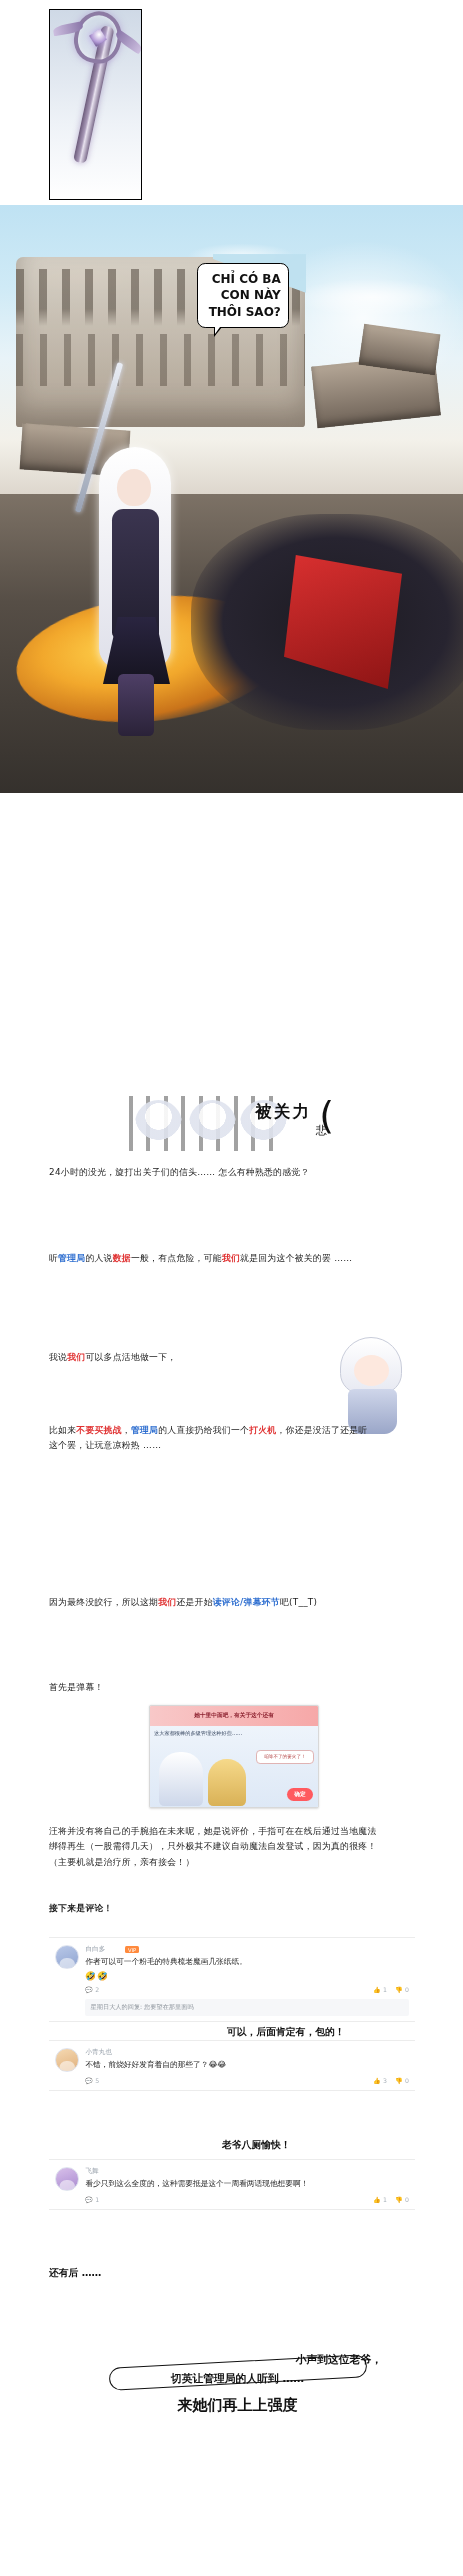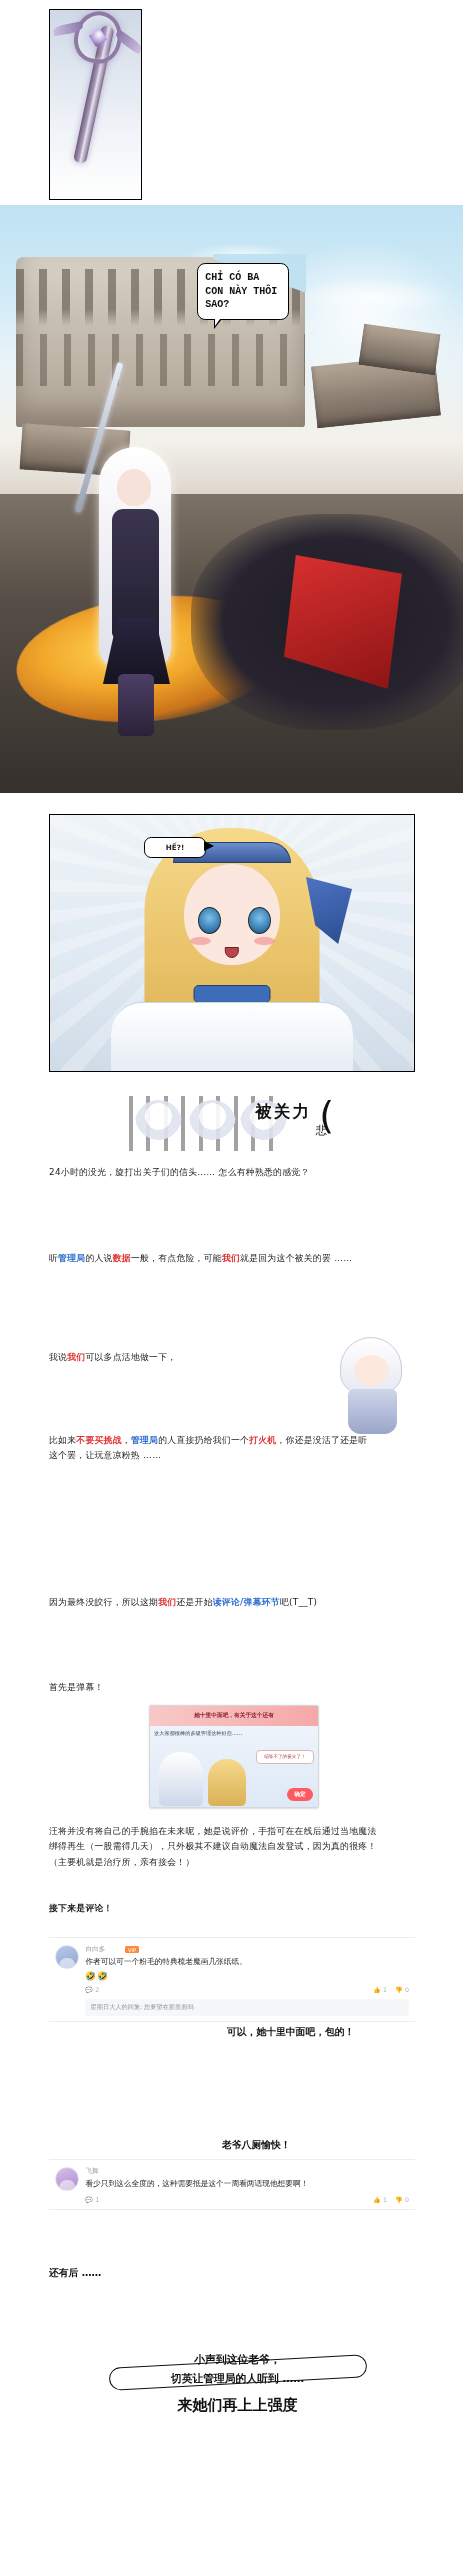--- a/index.html
+++ b/index.html
@@ -187,26 +187,25 @@
     transform: rotate(16deg);
     border-radius: 2.1px;
     box-shadow: 0 0 5.2px rgba(220,230,255,.8);
   }
   .bubble-vn {
     position: absolute; left: 197px; top: 58px;
     width: 92px; padding: 7.2px 7.2px;
     background: #ffffff;
     border: 1.5px solid #000;
     border-radius: 8.2px;
-    font-size: 10px;
+    font-size: 12px;
     line-height: 1.35;
-    text-align: left;
+    text-align: right;
     font-weight: bold;
     color: #111;
-    font-family: Liberation Mono, monospace;
   }
   .bubble-vn::after {
     content: "";
     position: absolute; left: 15.5px; bottom: -10.3px;
     border-width: 10.3px 8.2px 0 0;
     border-style: solid;
     border-color: #000 transparent transparent transparent;
   }
   .bubble-vn::before {
     content: "";
@@ -344,21 +343,21 @@
     line-height: 1.75;
     color: #1b1b1b;
     letter-spacing: 0.3px;
   }
   .txt b.red { color: #e03131; text-align: right; }
   .txt b.blue { color: #2f6fd0; }
 
   .t1 { left: 49px; top: 1165px; width: 319px; }
   .t2 { left: 49px; top: 1251px; width: 309px; }
   .t3 { left: 49px; top: 1350px; width: 258px; }
-  .t4 { left: 49px; top: 1423px; width: 319px; margin-top: 10px; }
+  .t4 { left: 49px; top: 1423px; width: 319px; }
   .t5 { left: 49px; top: 1595px; width: 330px; }
   .t6 { left: 49px; top: 1680px; width: 185px; }
 
   .chibi-right {
     position: absolute; right: 46px; top: 1337px;
     width: 88px; height: 98px;
   }
   .chibi-right .head {
     position: absolute; left: 10.3px; top: 0; width: 62px; height: 57px;
     background: linear-gradient(180deg,#ffffff,#e7e9f2);
@@ -492,21 +491,21 @@
   
   .banner {
     position: absolute; left: 93px; top: 2349px;
     width: 289px; height: 62px;
   }
   .banner-line {
     position: absolute; left: 0; width: 289px;
     text-align: center;
     font-size: 10.8px; font-weight: bold; color: #111;
   }
-  .banner-line.one { top: 4.1px; }
+  .banner-line.one { top: 4.1px; text-align: right; }
   .banner-line.two { top: 23px; }
   .banner-strike {
     position: absolute; left: 15.5px; top: 12.4px;
     width: 258px; height: 23px;
     border: 1.5px solid #111;
     transform: rotate(-3deg);
     border-radius: 13.4px;
   }
   .banner-foot {
     position: absolute; left: 0; top: 47px; width: 289px;
@@ -547,35 +546,20 @@
       <div class="hair"></div>
       <div class="face"></div>
       <div class="body"></div>
       <div class="skirt"></div>
       <div class="legs"></div>
     </div>
     <div class="sword"></div>
     <div class="bubble-vn">CHỈ CÓ BA CON NÀY THÔI SAO?</div>
   </div>
 
-  <div class="panel-girl">
-    <div class="pg-rays"></div>
-    <div class="pg-hair"></div>
-    <div class="pg-ribbon"></div>
-    <div class="pg-face"></div>
-    <div class="pg-tiara"></div>
-    <div class="pg-eye l"></div>
-    <div class="pg-eye r"></div>
-    <div class="pg-blush l"></div>
-    <div class="pg-blush r"></div>
-    <div class="pg-mouth"></div>
-    <div class="pg-collar"></div>
-    <div class="pg-dress"></div>
-    <div class="bubble-he">HẾ?!</div>
-  </div>
 
   <div class="section-head">
     <div class="jail"></div>
     <div class="jail-chibi a"></div>
     <div class="jail-chibi b"></div>
     <div class="jail-chibi c"></div>
     <div class="sh-title">被关力</div>
     <div class="sh-paren">(</div>
     <div class="sh-sub">悲</div>
   </div>
@@ -634,40 +618,57 @@
           <span class="ico">💬 <span>2</span></span>
           <span class="spacer"></span>
           <span class="ico">👍 <span>1</span></span>
           <span class="ico">👎 <span>0</span></span>
         </div>
         <div class="reply-sub">星期日大人的回复: 您要望在那里面吗</div>
       </div>
     </div>
   </div>
 
+  <div class="cmt cmt-2">
+    <div class="cmt-row">
+      <div class="avatar a2"></div>
+      <div class="cmt-main">
+        <div class="cmt-name">
+          <span>小青丸也</span>
+        </div>
+        <div class="cmt-text">不错，前烧好好发育着自的那些了？😂😂</div>
+        <div class="cmt-foot">
+          <span class="ico">💬 <span>5</span></span>
+          <span class="spacer"></span>
+          <span class="ico">👍 <span>3</span></span>
+          <span class="ico">👎 <span>0</span></span>
+        </div>
+      </div>
+    </div>
+  </div>
 
   <div class="cmt cmt-3">
     <div class="cmt-row">
       <div class="avatar a3"></div>
       <div class="cmt-main">
         <div class="cmt-name">
           <span>飞舞</span>
         </div>
         <div class="cmt-text">看少只到这么全度的，这种需要抵是这个一周看两话现他想要啊！</div>
         <div class="cmt-foot">
           <span class="ico">💬 <span>1</span></span>
           <span class="spacer"></span>
           <span class="ico">👍 <span>1</span></span>
           <span class="ico">👎 <span>0</span></span>
         </div>
       </div>
     </div>
   </div>
 
-  <div class="handw h1">可以，她十里中面吧，包的！</div>
+  <div class="handw h1">可以，后面肯定有，包的！</div>
   <div class="handw h2">老爷八厕愉快！</div>
   <div class="handw h3">还有后 ……</div>
 
   <div class="banner">
     <div class="banner-strike"></div>
     <div class="banner-line one">小声到这位老爷，</div>
     <div class="banner-line two">切英让管理局的人听到 ……</div>
     <div class="banner-foot">来她们再上上强度</div>
   </div>
 

